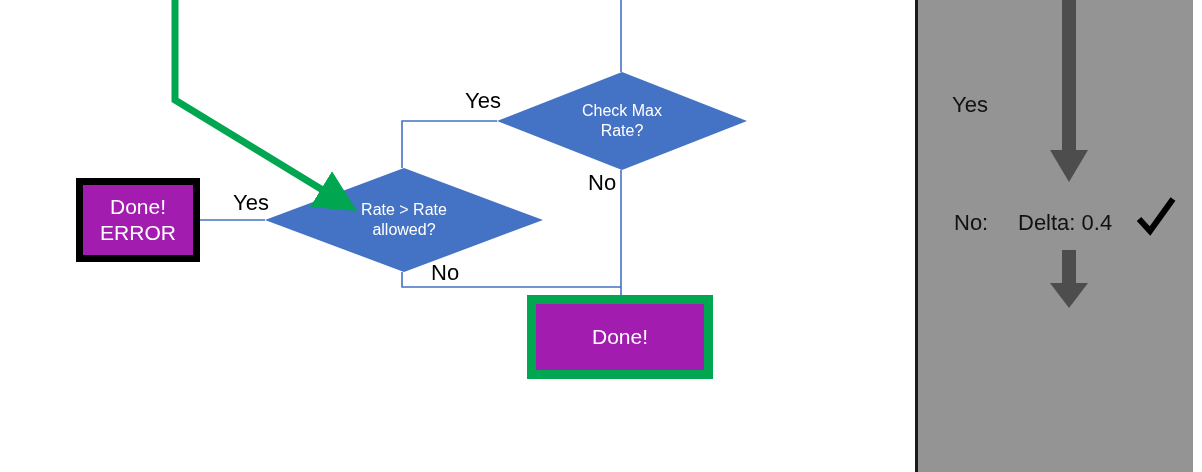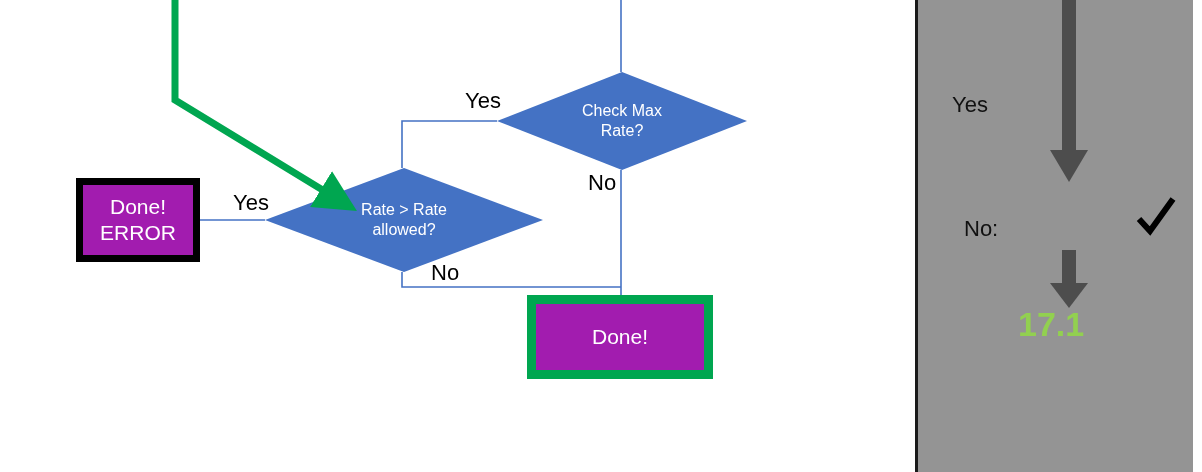--- a/index.html
+++ b/index.html
@@ -101,21 +101,21 @@
     left: 0; top: 0;
     width: 278px; height: 472px;
   }
   .panel-text {
     position: absolute;
     color: #111111;
     font-size: 22px;
     white-space: nowrap;
   }
   #panel-yes  { left: 34px; top: 92px; }
-  #panel-no   { left: 46px; top: 210px; margin-top: 6px; }
+  #panel-no   { left: 36px; top: 210px; }
   #panel-delta{ left: 100px; top: 210px; }
   #panel-value {
     position: absolute;
     left: 100px; top: 305px;
     font-size: 34px;
     font-weight: bold;
     color: #92d050;
     white-space: nowrap;
   }
   #panel-check {
@@ -193,21 +193,21 @@
       </g>
 
       <g>
         <rect x="144" y="250" width="14" height="38" fill="#4d4d4d"></rect>
         <polygon points="132,283 170,283 151,308" fill="#4d4d4d"></polygon>
       </g>
     </svg>
 
     <div class="panel-text" id="panel-yes">Yes</div>
     <div class="panel-text" id="panel-no">No:</div>
+    <div class="panel-text" id="panel-delta">Delta: 0.4</div>
 
     <svg id="panel-check" viewBox="0 0 40 44" xmlns="http://www.w3.org/2000/svg">
       <path d="M3,24 L14,36 L37,4" stroke="#000000" stroke-width="6" fill="none" stroke-linecap="butt" stroke-linejoin="miter"></path>
     </svg>
 
-    <div id="panel-value">17.1</div>
   </div>
 
 </div>
 
 </body></html>

